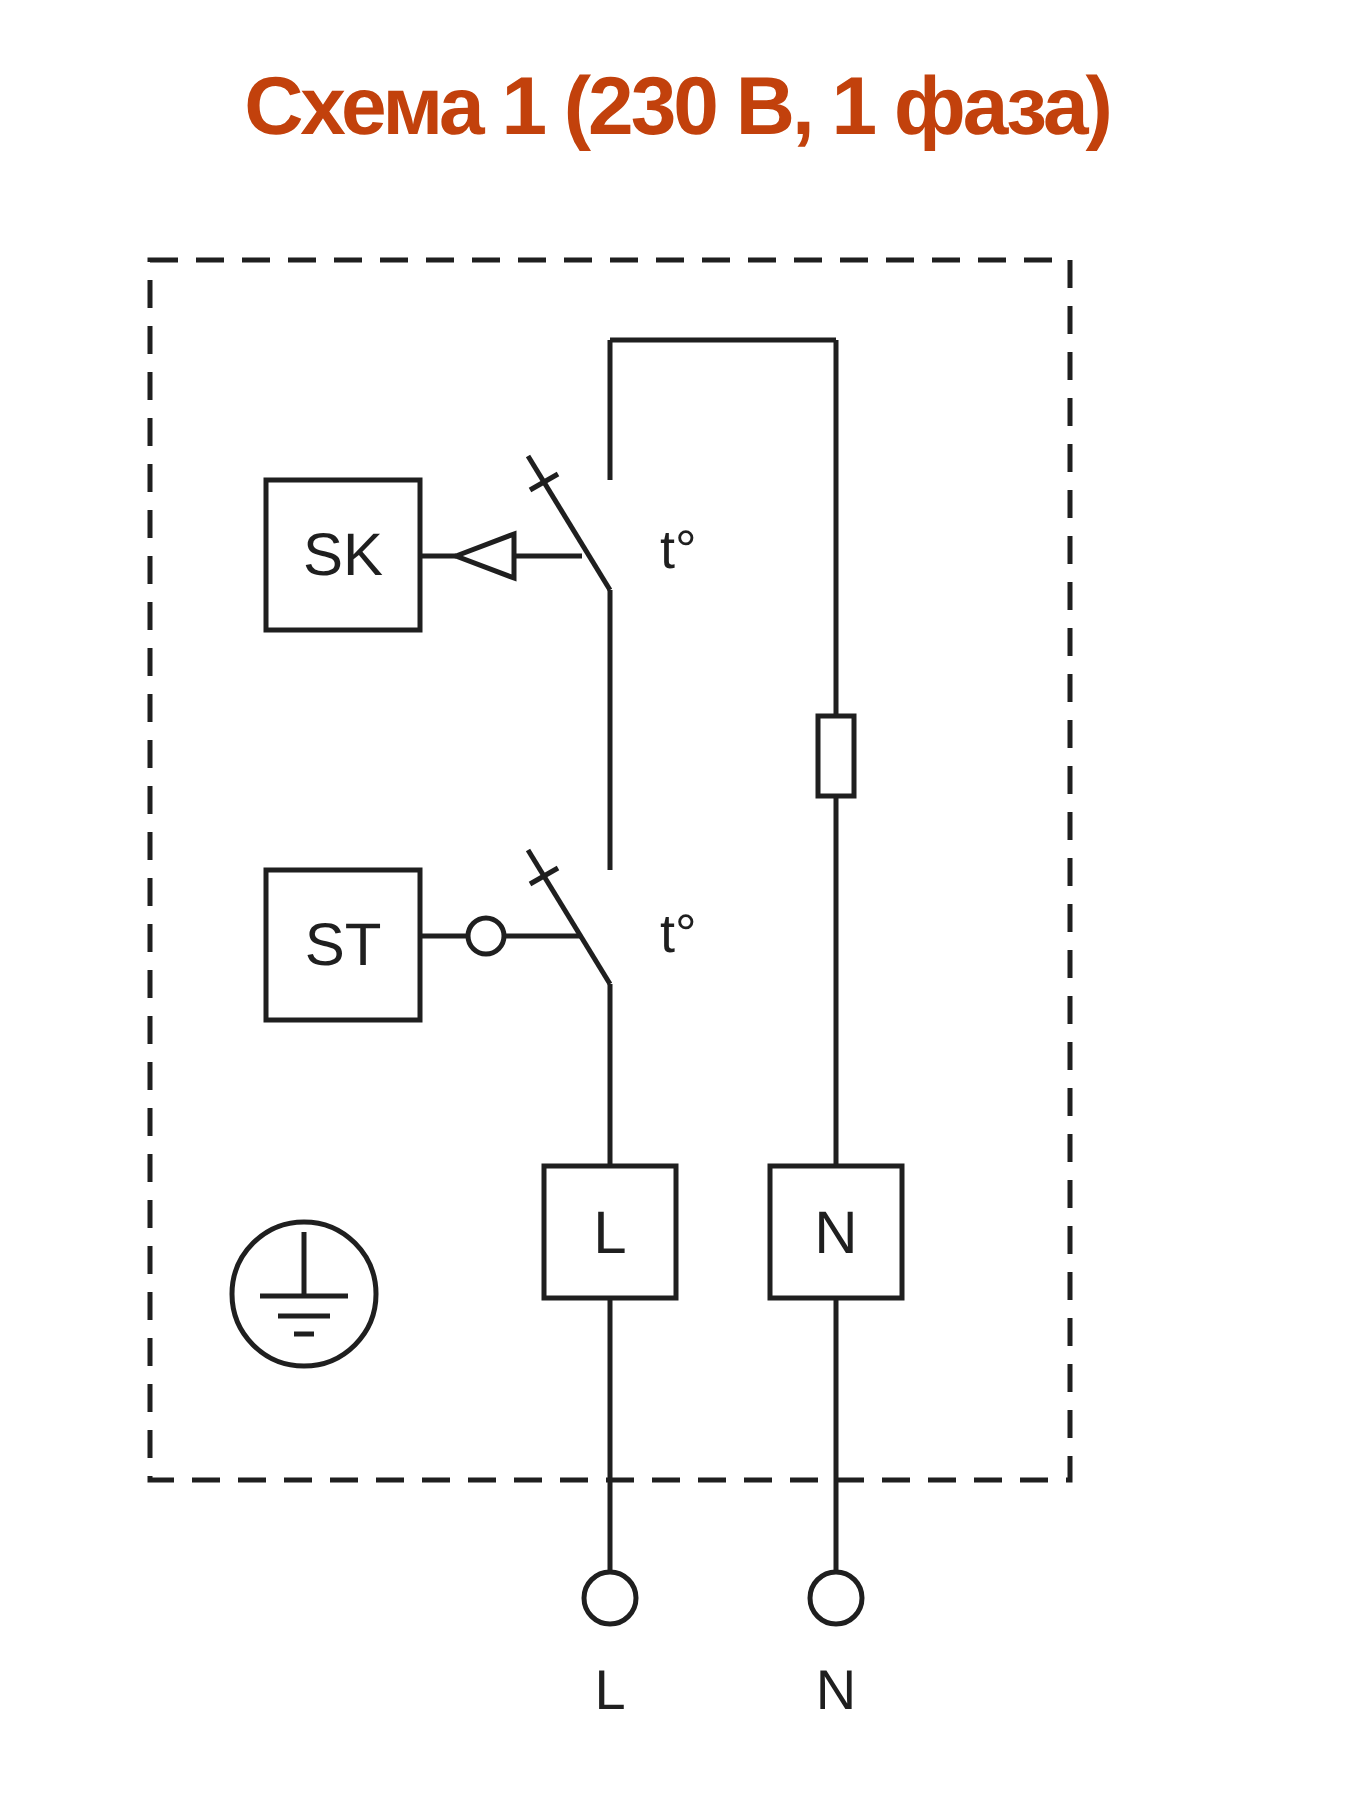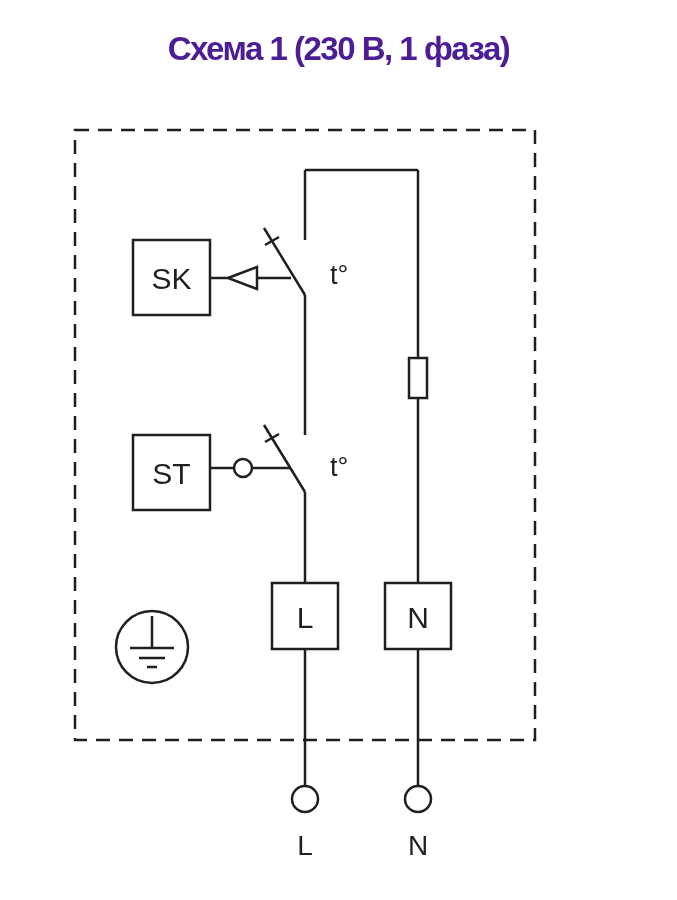--- a/index.html
+++ b/index.html
@@ -12,24 +12,24 @@
     width:677px;
     height:900px;
     background:var(--bg);
     font-family:"Liberation Sans", sans-serif;
     overflow:hidden;
   }
   .title{
     margin:0;
     padding-top:30px;
     text-align:center;
-    font-size:33px;
+    font-size:41px;
     font-weight:bold;
     letter-spacing:-1.5px;
-    color:#4c1d95;
+    color:#c2410c;
     font-family:"Liberation Sans", sans-serif;
   }
   .diagram{
     position:absolute;
     top:90px;
     left:0;
   }
   .wire{
     stroke:var(--stroke);
     stroke-width:2.5;

